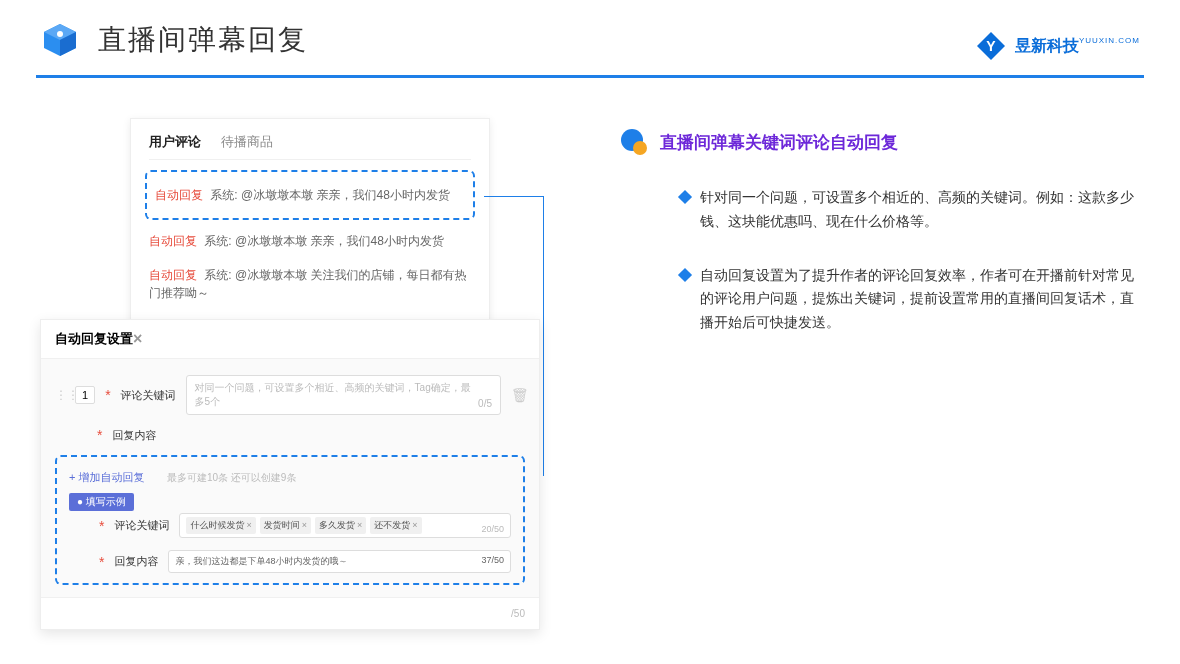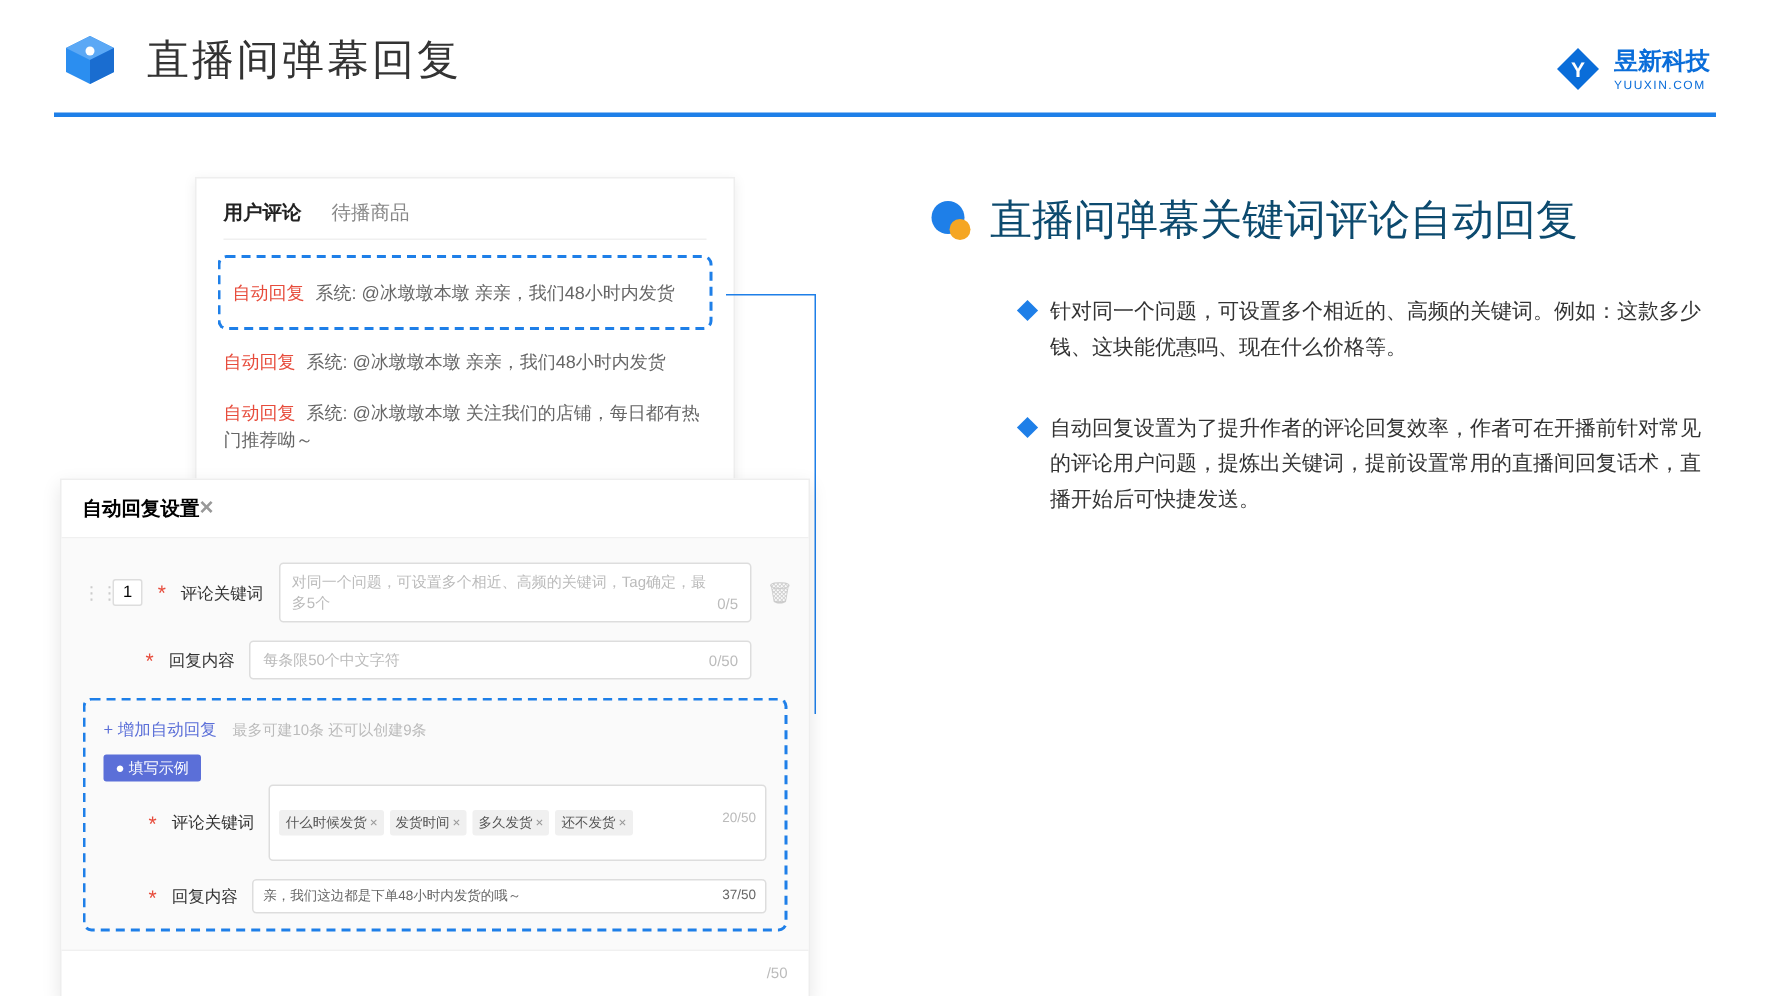--- a/index.html
+++ b/index.html
@@ -2,21 +2,21 @@
 <html><head>
 <meta charset="utf-8">
 <style>
 *{margin:0;padding:0;box-sizing:border-box}
 body{font-family:"Microsoft YaHei","PingFang SC",sans-serif;background:#fff;width:1180px;height:664px;position:relative;overflow:hidden}
 .header{display:flex;align-items:center;padding:20px 40px 15px 40px}
 .logo-cube{width:40px;height:40px;margin-right:18px;display:flex;align-items:center;justify-content:center}
 .title{font-size:28px;font-weight:400;color:#333;letter-spacing:2px}
 .brand{position:absolute;right:40px;top:30px;display:flex;align-items:center}
 .brand-icon{width:32px;height:32px;margin-right:8px}
-.brand-text{display:flex;flex-direction:column}
+.brand-text{display:flex;flex-direction:row}
 .brand-cn{font-size:16px;font-weight:600;color:#0a6dd9}
 .brand-en{font-size:8px;color:#0a6dd9;letter-spacing:1px}
 .divider{height:3px;background:#1e7fe8;margin:0 36px}
 .content{display:flex;padding:40px 40px 0 40px;gap:60px}
 .left{position:relative;width:520px}
 .card1{background:#fff;border:1px solid #eee;box-shadow:0 2px 8px rgba(0,0,0,.08);width:360px;margin-left:90px;padding:14px 18px 18px 18px}
 .tabs{display:flex;gap:20px;border-bottom:1px solid #f0f0f0;padding-bottom:8px;margin-bottom:10px}
 .tab{font-size:13px;color:#888}
 .tab.active{color:#222;font-weight:600}
 .comment-row{font-size:12px;color:#666;padding:8px 0;line-height:1.5}
@@ -29,33 +29,33 @@
 .form-row{display:flex;align-items:center;gap:10px;margin-bottom:12px;font-size:11px}
 .drag-handle{color:#ccc;font-size:12px;width:10px}
 .row-num{border:1px solid #ddd;padding:2px 6px;font-size:11px;background:#fff;border-radius:2px}
 .req-dot{color:#e74c3c;font-size:14px}
 .field-label{color:#333;font-size:11px;white-space:nowrap}
 .input-box{flex:1;border:1px solid #ddd;border-radius:3px;padding:5px 8px;background:#fff;display:flex;justify-content:space-between;align-items:flex-end;font-size:10px;color:#bbb}
 .input-box .count{color:#bbb;font-size:10px}
 .trash{color:#ccc;font-size:14px;width:14px;text-align:center}
 .dashed-section{border:2px dashed #1e7fe8;border-radius:6px;padding:10px 12px;margin-top:8px}
 .add-link{color:#5b6fd8;font-size:11px}
-.add-hint{color:#bbb;font-size:10px;margin-left:6px}
+.add-hint{color:#bbb;font-size:10px;margin-left:18px}
 .example-badge{display:inline-block;background:#5b6fd8;color:#fff;font-size:10px;padding:2px 8px;border-radius:2px;margin:8px 0 2px 0}
-.tag-input{flex:1;border:1px solid #ddd;border-radius:3px;padding:16px 6px;background:#fff;display:flex;gap:4px;align-items:flex-start;flex-wrap:wrap;font-size:9px}
+.tag-input{flex:1;border:1px solid #ddd;border-radius:3px;padding:3px 6px;background:#fff;display:flex;gap:4px;align-items:flex-end;flex-wrap:wrap;font-size:9px}
 .tag{background:#f0f0f0;color:#555;padding:2px 4px;border-radius:2px;font-size:9px}
 .tag .x{margin-left:2px;color:#999}
 .tag-count{margin-left:auto;color:#bbb;font-size:9px}
 .filled-input{flex:1;border:1px solid #ddd;border-radius:3px;padding:4px 6px;background:#fff;display:flex;justify-content:space-between;font-size:9px;color:#666}
 .card2-foot{padding:10px 14px;border-top:1px solid #f0f0f0;display:flex;justify-content:flex-end;font-size:10px;color:#bbb}
 .connector{position:absolute;border:1.5px solid #1e7fe8;border-left:none;border-bottom:none;width:60px;height:280px;top:78px;left:444px;pointer-events:none}
 .right{flex:1;padding-top:10px}
 .section-head{display:flex;align-items:center;gap:12px;margin-bottom:30px}
 .bubble-icon{width:28px;height:28px}
-.section-title{font-size:28px;color:#0c4a6e;font-weight:400}
+.section-title{font-size:17px;color:#6d28d9;font-weight:700}
 .bullet{display:flex;gap:10px;margin-bottom:30px;padding-left:60px}
 .diamond{width:10px;height:10px;background:#1e7fe8;transform:rotate(45deg);flex-shrink:0;margin-top:6px}
 .bullet-text{font-size:14px;color:#333;line-height:1.7}
 </style>
 </head>
 <body>
 
 <div class="header">
   <div class="logo-cube">
     <svg viewBox="0 0 40 40" width="40" height="40">
@@ -121,24 +121,20 @@
           <span class="field-label">评论关键词</span>
           <div class="input-box">
             <span>对同一个问题，可设置多个相近、高频的关键词，Tag确定，最多5个</span>
             <span class="count">0/5</span>
           </div>
           <span class="trash">🗑</span>
         </div>
         <div class="form-row" style="padding-left:42px">
           <span class="req-dot">*</span>
           <span class="field-label">回复内容</span>
-          <div class="input-box">
-            <span>每条限50个中文字符</span>
-            <span class="count">0/50</span>
-          </div>
           <span style="width:14px"></span>
         </div>
 
         <div class="dashed-section">
           <div>
             <span class="add-link">+ 增加自动回复</span>
             <span class="add-hint">最多可建10条 还可以创建9条</span>
           </div>
           <div class="example-badge">● 填写示例</div>
           <div class="form-row" style="padding-left:30px">

